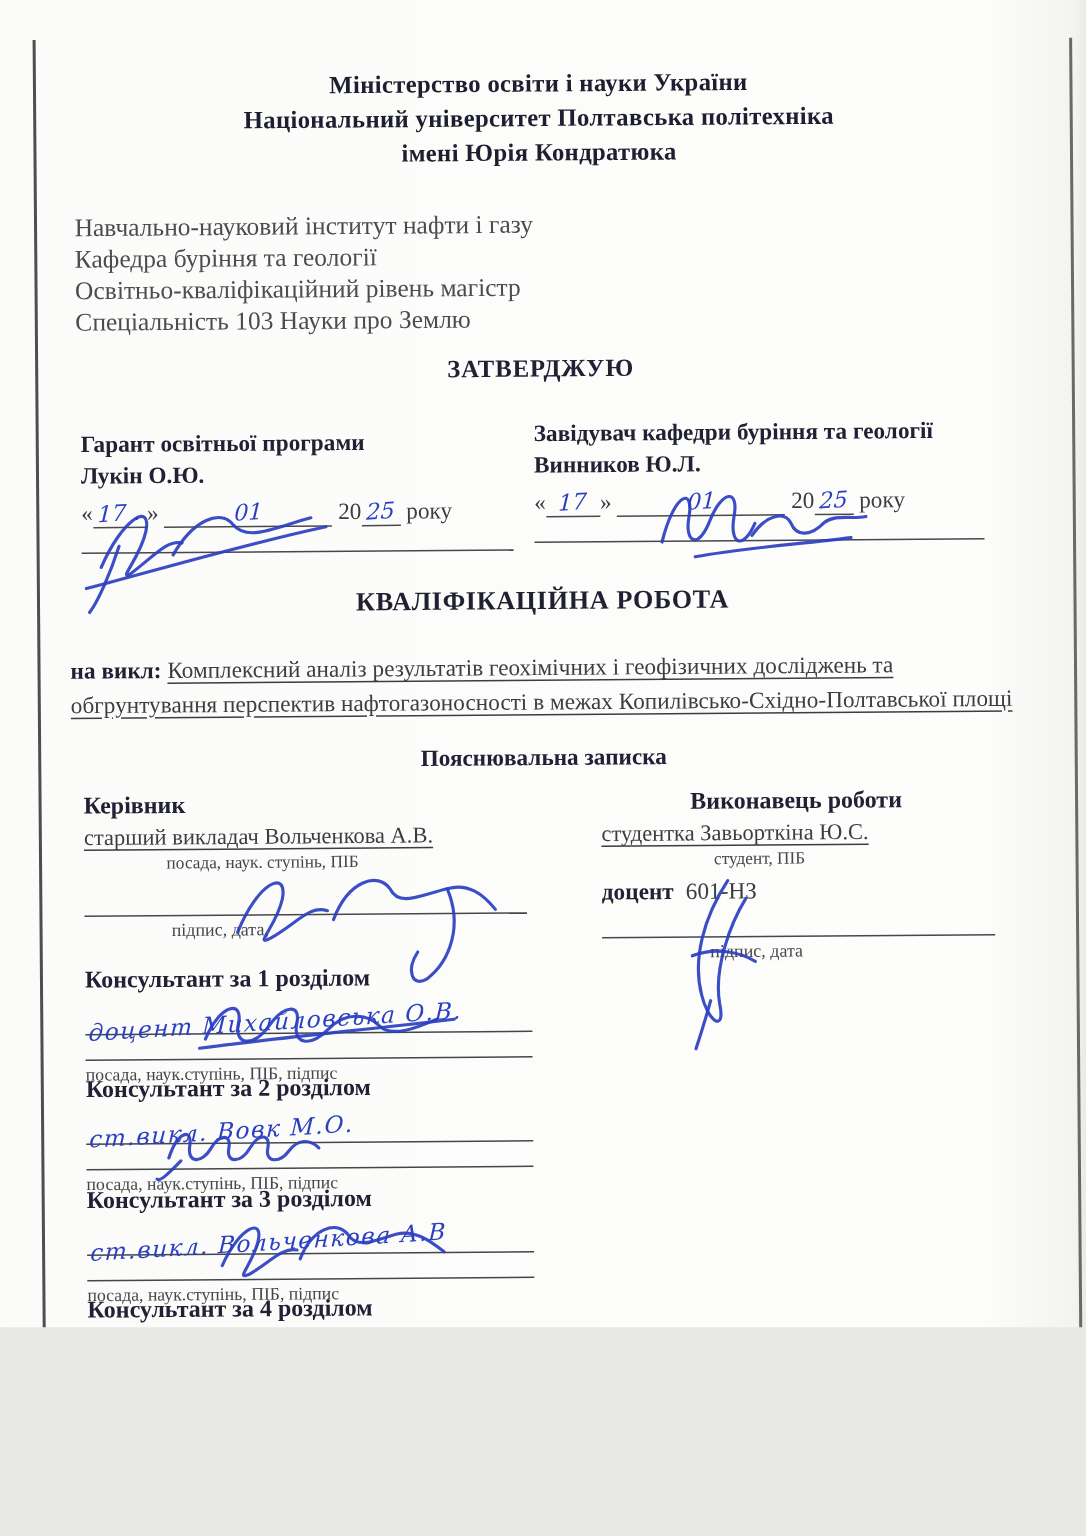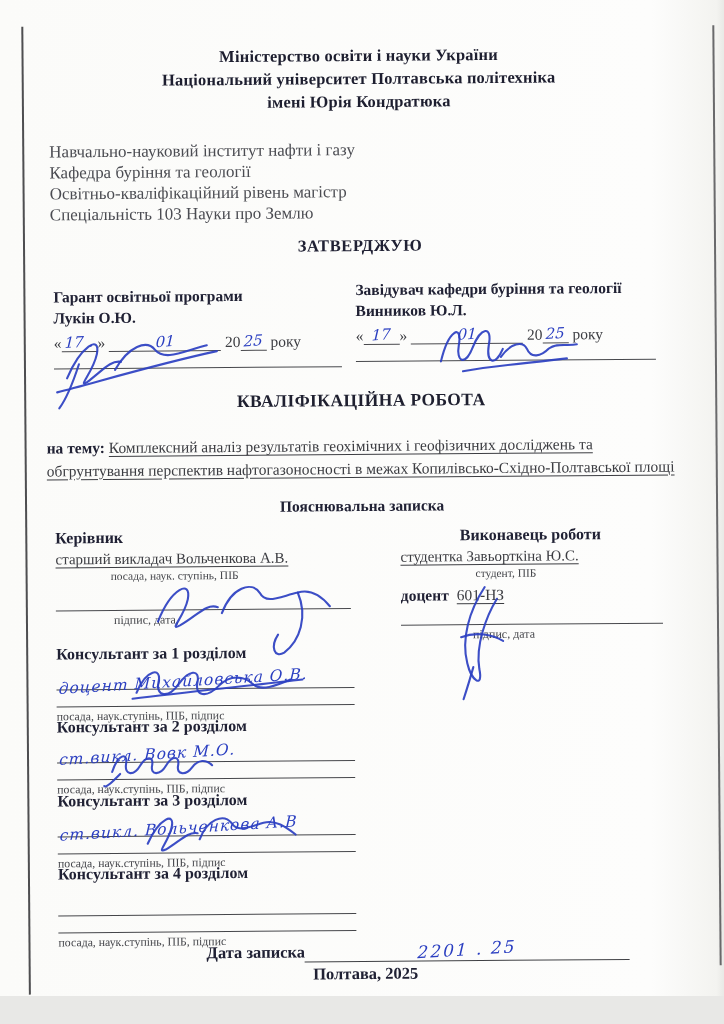--- a/index.html
+++ b/index.html
@@ -1,17 +1,17 @@
 <!DOCTYPE html>
 <html><head>
 <meta charset="utf-8">
 <style>
   html,body{margin:0;padding:0;background:#e8e8e6;}
   .page{
-    position:relative;width:724px;height:996px;margin:0 auto;overflow:hidden;
+    position:relative;width:724px;height:885px;margin:0 auto;overflow:hidden;
     background:linear-gradient(90deg,#fbfbf9 0%,#fdfdfc 90%,#f3f3f0 99%,#e9e9e6 100%);
     font-family:"Liberation Serif", serif;color:#3f4045;
   }
   .tilt{position:absolute;inset:0;transform:rotate(-0.45deg);transform-origin:50% 50%;}
   .edge-line{position:absolute;width:2px;background:#2f2f33;opacity:.85;}
   .edge-line.left{left:25px;top:24px;height:968px;}
   .edge-line.right{left:716px;top:28px;height:940px;opacity:.7;}
 
   .b{font-weight:bold;color:#202134;}
   .hdr{position:absolute;top:44px;left:0;right:0;text-align:center;font-weight:bold;
@@ -48,21 +48,21 @@
 
   .sup{position:absolute;top:525px;left:55px;width:320px;font-size:15px;}
   .exe{position:absolute;top:525px;left:400px;width:300px;font-size:15px;}
   .blk-heading{font-weight:bold;font-size:16px;color:#202134;line-height:22px;}
   .exe .blk-heading{text-align:center;width:260px;}
   .person{text-decoration:underline;text-underline-offset:3px;margin-top:2px;color:#3c3d42;}
   .cap{font-size:11.5px;color:#45464b;margin-top:2px;}
   .sup .cap-top{margin-left:55px;}
   .exe .cap-top{margin-left:75px;}
   .grouprow{margin-top:7px;font-size:15.5px;}
-  .grouprow .gu{text-decoration:underline;text-underline-offset:3px;margin-left:8px;color:#3c3d42;}
+  .grouprow .gu{text-underline-offset:3px;margin-left:8px;color:#3c3d42;}
   .sup .sigline{width:295px;margin-top:28px;}
   .exe .sigline{width:262px;margin-top:20px;}
   .cap-bot{font-size:12px;color:#45464b;margin-top:2px;}
   .sup .cap-bot{margin-left:58px;}
   .exe .cap-bot{margin-left:72px;}
 
   .consultant{position:absolute;left:55px;width:305px;}
   .c1{top:641px;} .c2{top:714px;} .c3{top:788px;} .c4{top:861px;}
   .c-entry{position:relative;height:22px;border-bottom:1.6px solid #45464a;width:298px;margin-top:2px;}
   .c-entry .hw{position:absolute;left:2px;bottom:-2px;font-size:15.5px;letter-spacing:1px;}
@@ -134,21 +134,21 @@
     </div>
     <svg class="sig" style="left:428px;top:318px;" width="170" height="70" viewBox="0 0 170 70">
       <path d="M14 44 C22 12 36 6 32 28 C29 44 38 50 46 30 C54 10 66 8 62 28 C59 46 68 50 76 32"></path>
       <path d="M74 40 C84 26 96 24 100 32 C104 42 114 40 122 32 C130 26 140 30 150 28"></path>
       <path d="M36 54 C70 48 108 46 140 42"></path>
     </svg>
 
     <div class="work-title">КВАЛІФІКАЦІЙНА РОБОТА</div>
 
     <div class="topic">
-      <span class="lbl">на тему:</span>
+      <span class="lbl">на викл:</span>
       <span class="u">Комплексний аналіз результатів геохімічних і геофізичних досліджень та обгрунтування перспектив нафтогазоносності в межах Копилівсько-Східно-Полтавської площі</span>
     </div>
 
     <div class="subtitle">Пояснювальна записка</div>
 
     <div class="sup">
       <div class="blk-heading">Керівник</div>
       <div class="person">старший викладач Вольченкова А.В.</div>
       <div class="cap cap-top">посада, наук. ступінь, ПІБ</div>
       <div class="sigline"></div>

